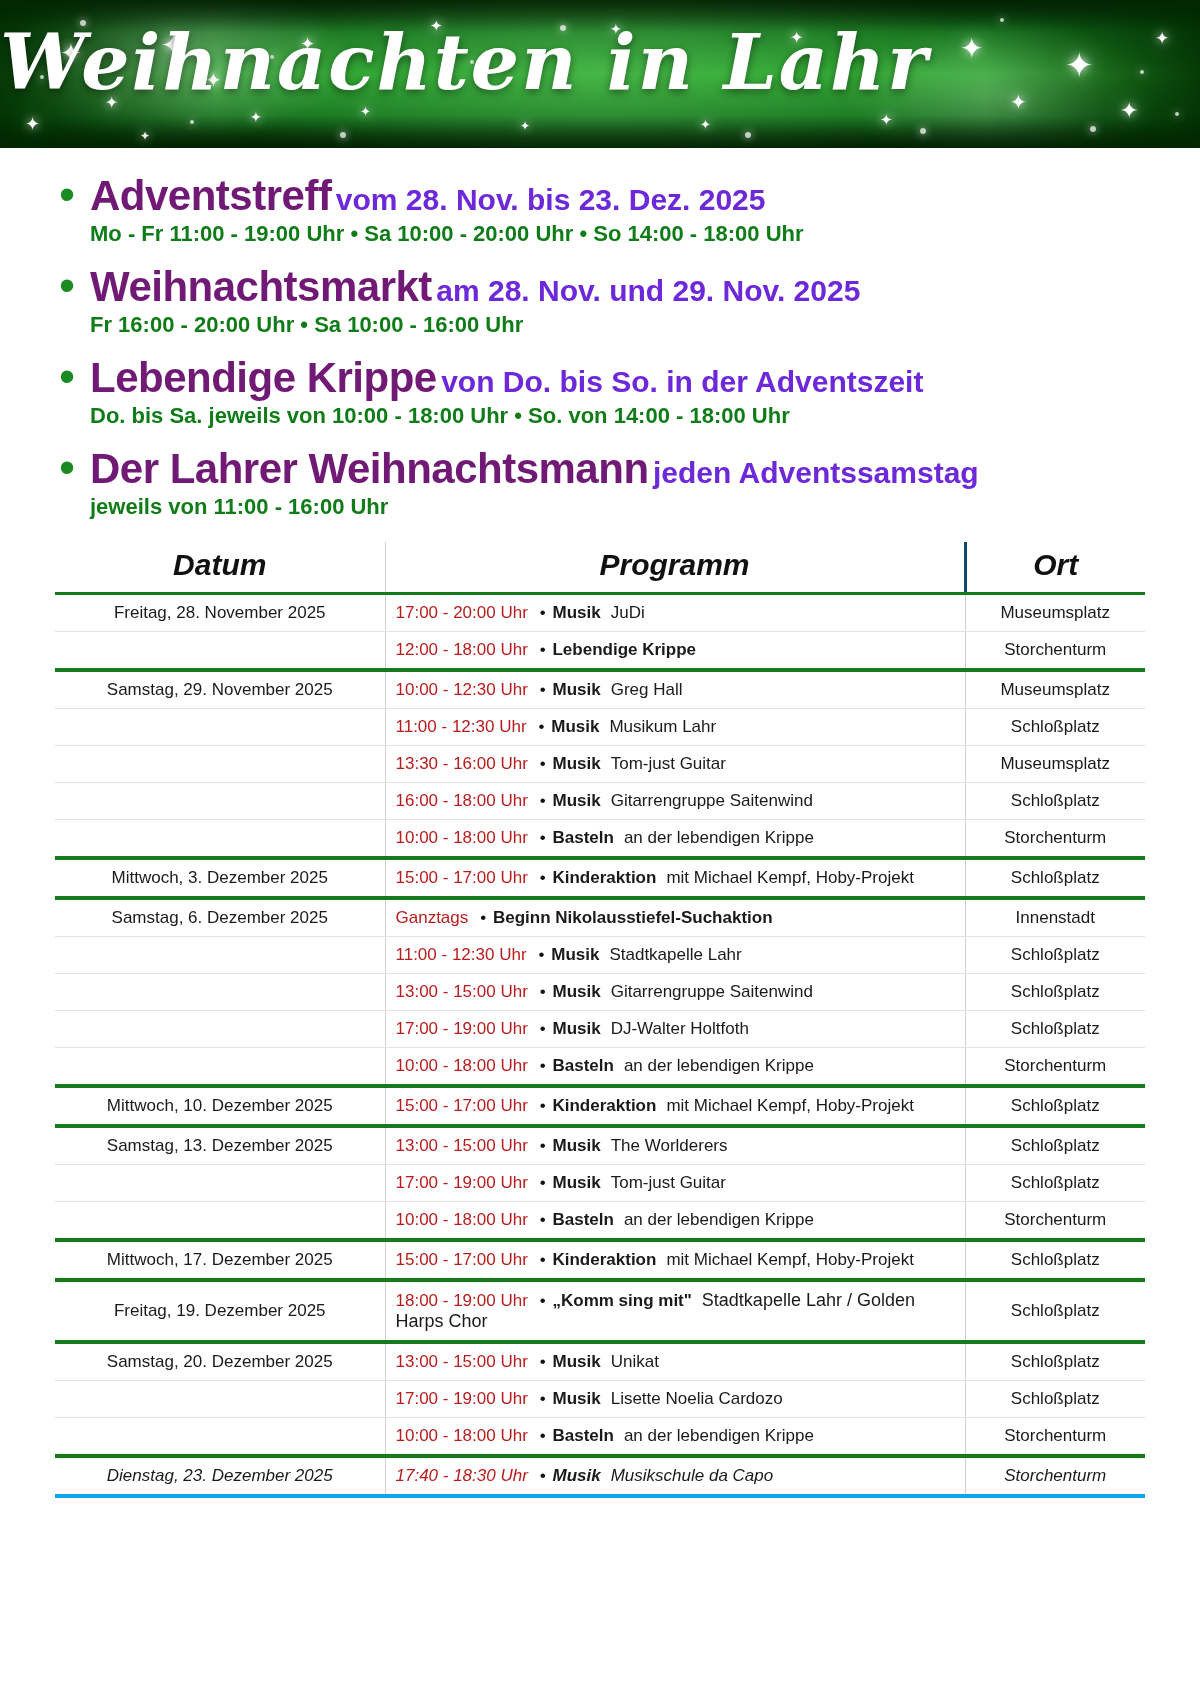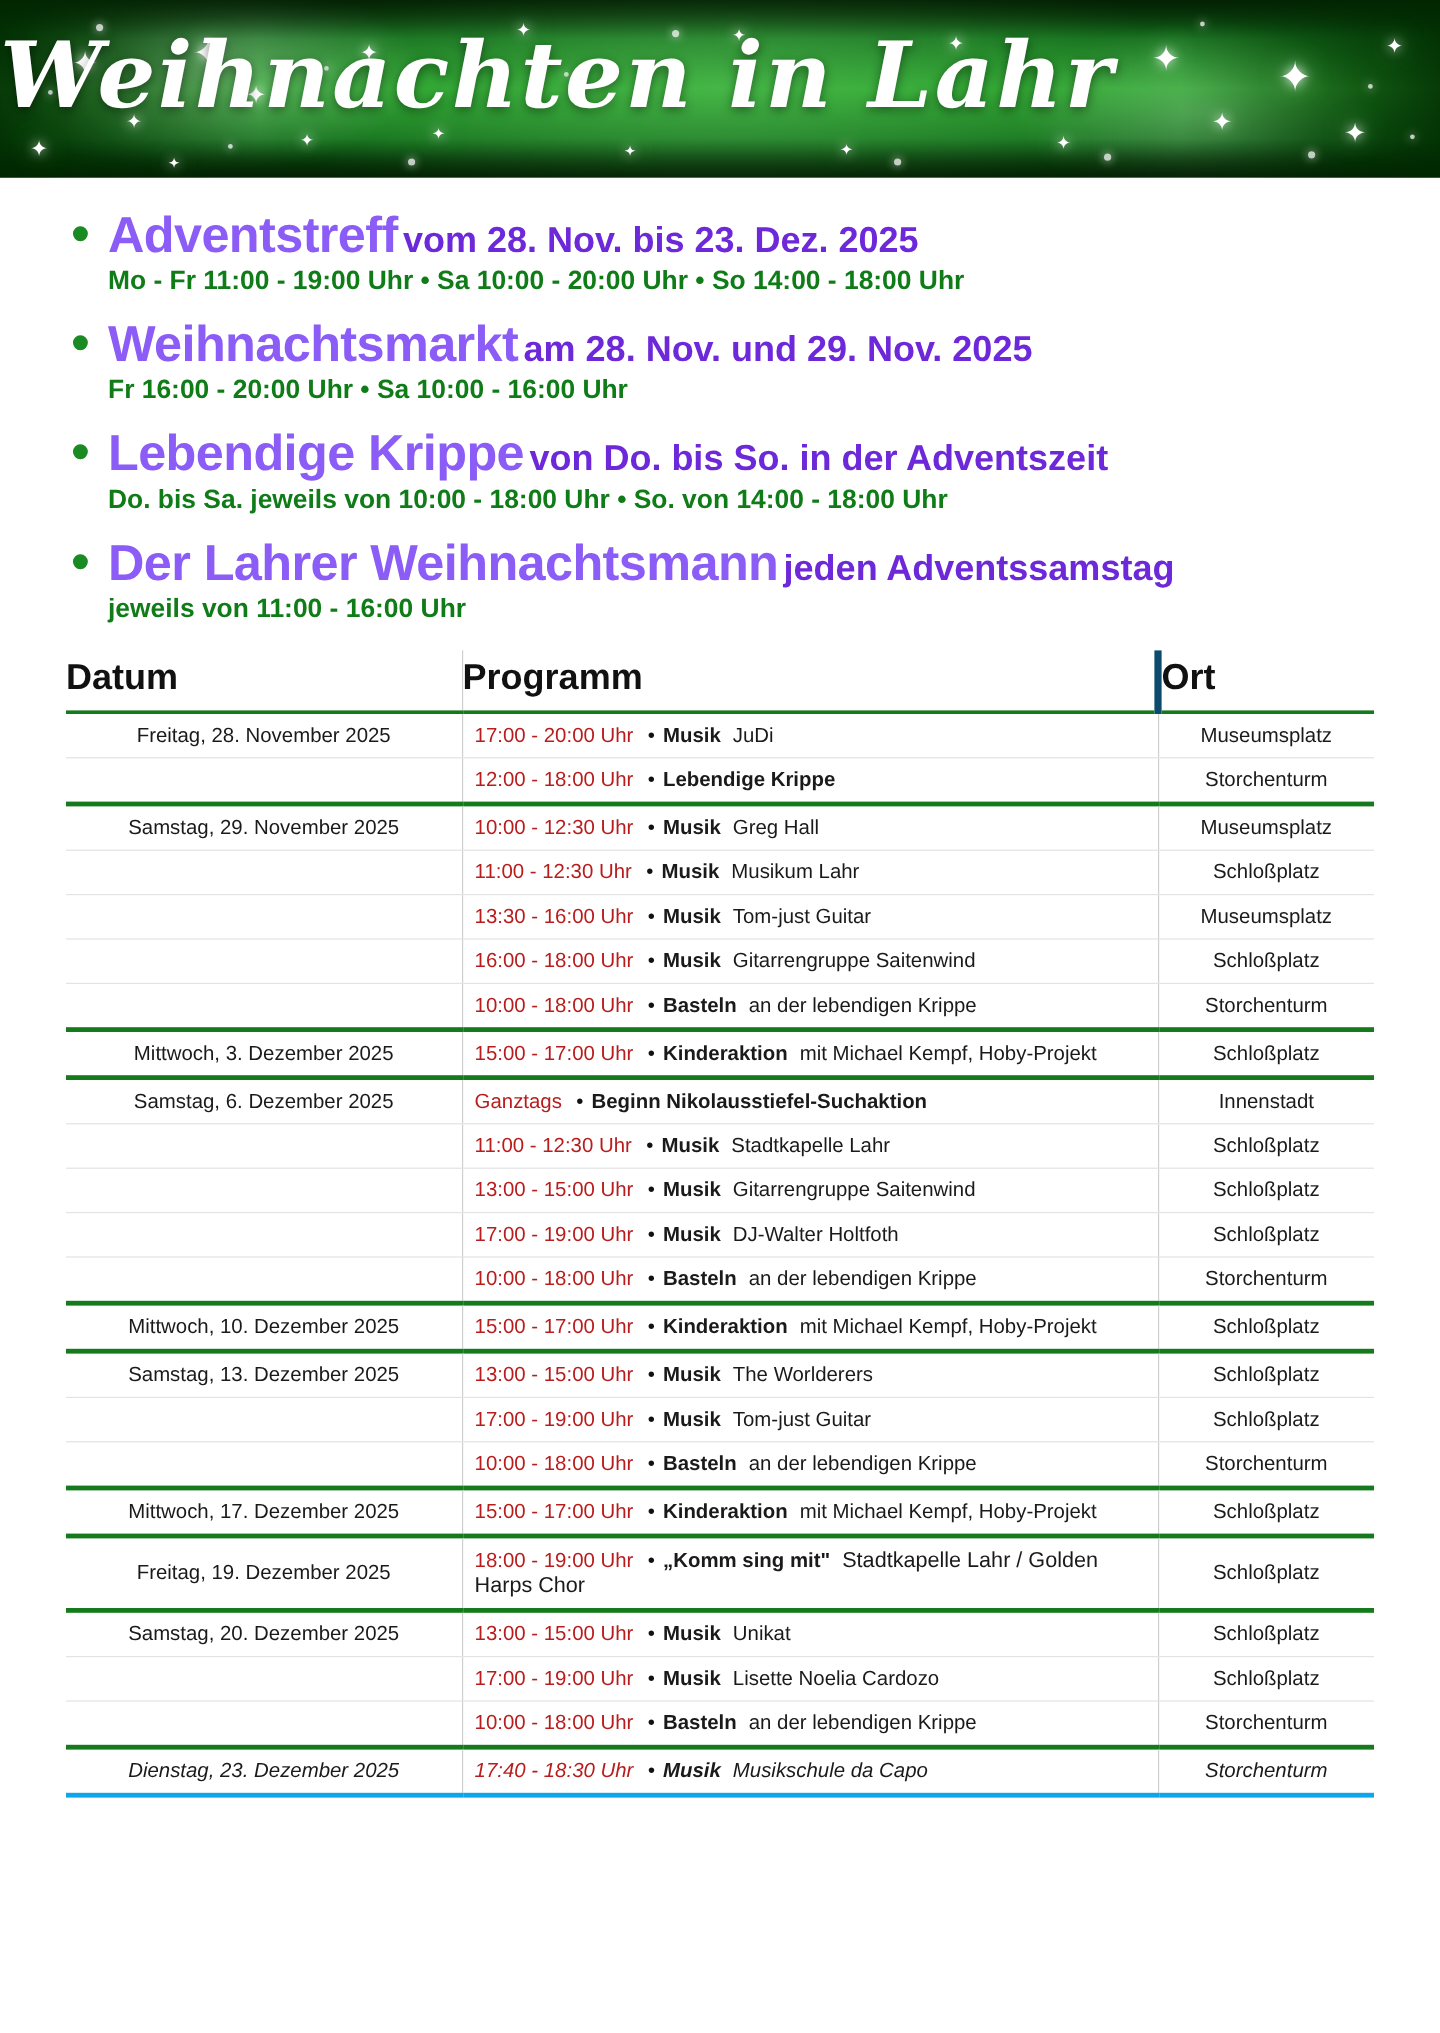--- a/index.html
+++ b/index.html
@@ -82,21 +82,21 @@
     text-align: center;
   }
   .hl-body { flex: 1 1 auto; }
   .hl-line1 {
     line-height: 1.12;
     margin-bottom: 2px;
   }
   .hl-strong {
     font-weight: 700;
     font-size: 42px;
-    color: #8b5cf6;
+    color: #701a75;
     letter-spacing: -0.5px;
   }
   .hl-rest {
     font-weight: 700;
     font-size: 30px;
     color: #6d28d9;
   }
   .hl-line2 {
     font-weight: 700;
     font-size: 22px;
@@ -114,24 +114,25 @@
   .schedule col.c-date { width: 330px; }
   .schedule col.c-prog { width: 580px; }
   .schedule col.c-ort  { width: 180px; }
 
   .schedule th {
     font-size: 30px;
     font-weight: 700;
     color: #111;
     padding: 6px 0 10px 0;
     border-bottom: 3px solid #157a1c;
-    text-align: left;
+    text-align: center;
+    font-style: italic;
   }
   .schedule th.th-date { border-right: 1px solid #cfcfcf; }
-  .schedule th.th-prog { border-right: 6px solid #0c4a6e; margin-top: 12px; }
+  .schedule th.th-prog { border-right: 3px solid #0c4a6e; margin-top: 12px; }
 
   .schedule td {
     font-size: 17px;
     padding: 8px 10px;
     vertical-align: middle;
     border-bottom: 1px solid #e3e3e3;
   }
   .td-date {
     text-align: center;
     border-right: 1px solid #cfcfcf;

